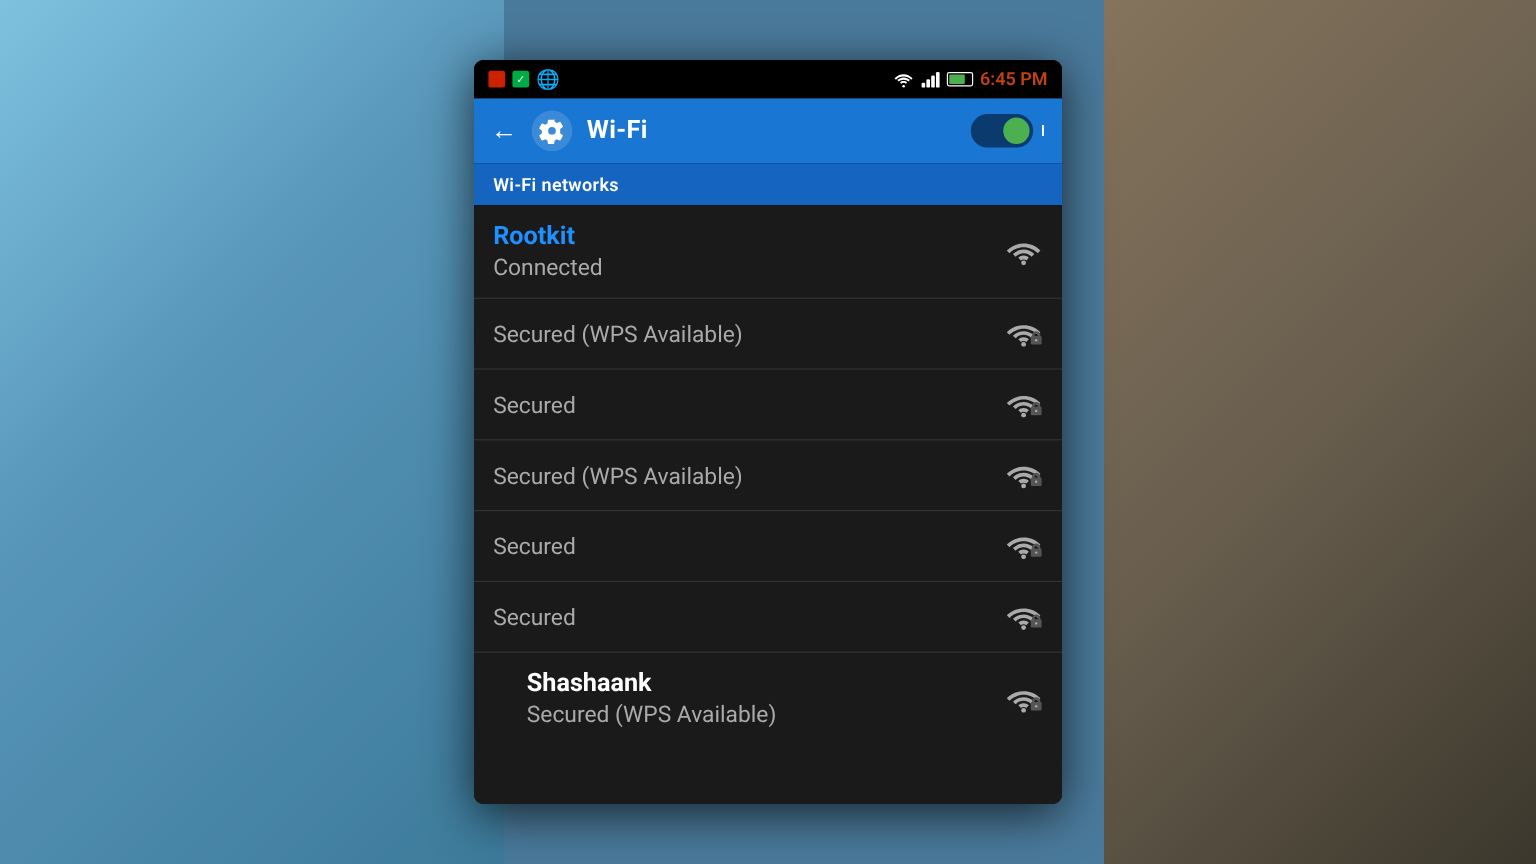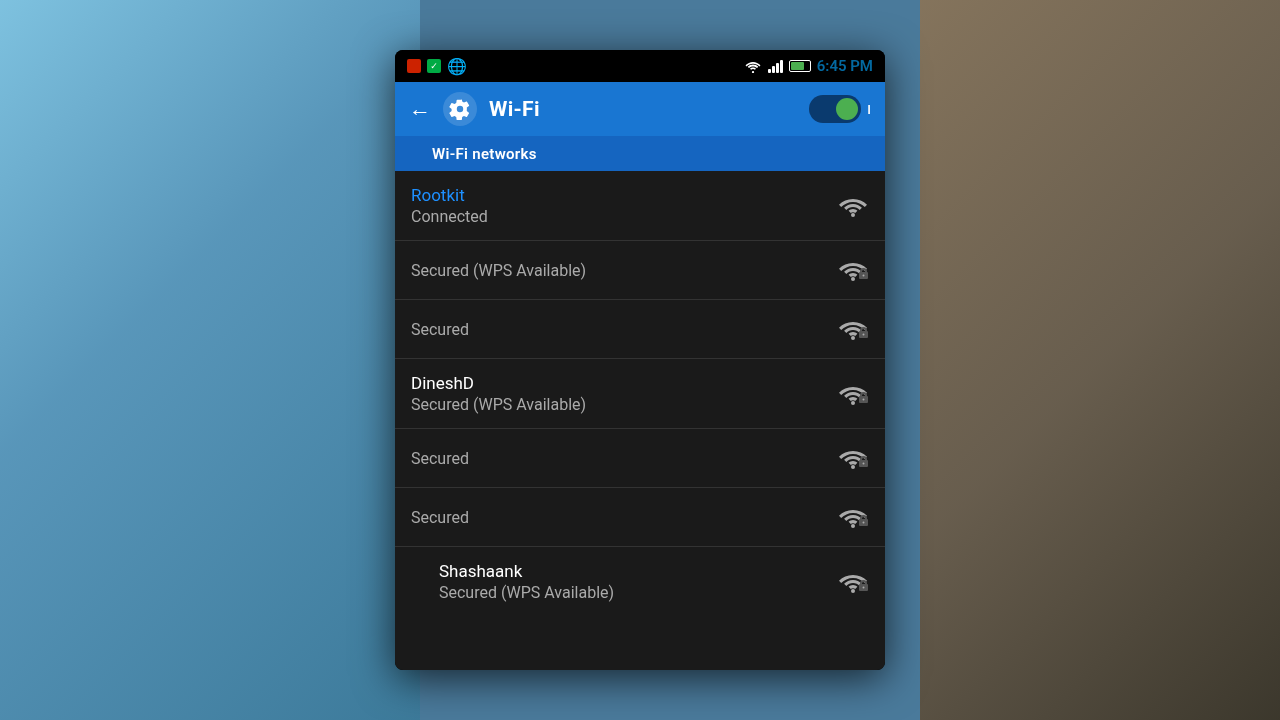--- a/index.html
+++ b/index.html
@@ -110,21 +110,21 @@
     }
     .battery-fill {
       background: #4caf50;
       height: 100%;
       width: 75%;
       border-radius: 1px;
     }
     .time {
       font-size: 15px;
       font-weight: 600;
-      color: #0369a1;
+      color: #c2410c;
     }
 
     
     .action-bar {
       background: #1976d2;
       height: 54px;
       display: flex;
       align-items: center;
       padding: 0 14px;
       gap: 12px;
@@ -185,21 +185,20 @@
     .section-header {
       background: #1565c0;
       padding: 8px 16px;
       flex-shrink: 0;
     }
     .section-header-text {
       color: #fff;
       font-size: 15px;
       font-weight: 600;
       letter-spacing: 0.3px;
-      margin-left: 21px;
     }
 
     
     .networks-list {
       flex: 1;
       background: #1a1a1a;
       overflow: hidden;
     }
 
     .network-item {
@@ -211,30 +210,30 @@
       position: relative;
     }
     .network-item:last-child {
       border-bottom: none;
       padding-left: 44px;
     }
     .network-info {
       flex: 1;
     }
     .network-name {
-      font-size: 17px;
-      font-weight: 400;
+      font-size: 21px;
+      font-weight: 700;
       color: #fff;
       margin-bottom: 2px;
     }
     .network-name.connected {
       color: #1e90ff;
     }
     .network-status {
-      font-size: 16px;
+      font-size: 19px;
       color: #aaa;
     }
   </style>
 </head>
 <body>
 
 <div class="bg-left"></div>
 <div class="bg-right"></div>
 
 <div class="phone-wrapper">
@@ -327,21 +326,20 @@
     <path d="M16 13c-3.5 0-6.6 1.4-8.9 3.7l2.2 2.2C11 17.2 13.4 16 16 16s5 1.2 6.7 2.9l2.2-2.2C22.6 14.4 19.5 13 16 13z" fill="#aaa"></path>
     <path d="M16 18c-1.7 0-3.3.7-4.4 1.8l2.2 2.2c.5-.5 1.3-.8 2.2-.8s1.7.3 2.2.8l2.2-2.2C19.3 18.7 17.7 18 16 18z" fill="#aaa"></path>
     <circle cx="16" cy="24" r="2" fill="#aaa"></circle>
     <rect x="22" y="17" width="9" height="7" rx="1" fill="#555"></rect>
     <rect x="24" y="14" width="5" height="5" rx="2.5" fill="none" stroke="#555" stroke-width="2"></rect>
     <circle cx="26.5" cy="20.5" r="1" fill="#aaa"></circle>
   </svg></div>
         </div>
         <div class="network-item">
           <div class="network-info">
-            <div class="network-name">DineshD</div>
             <div class="network-status">Secured (WPS Available)</div>
           </div>
           <div><svg width="32" height="26" viewBox="0 0 32 26" fill="none" xmlns="http://www.w3.org/2000/svg">
     <path d="M16 8C10.5 8 5.6 10.2 2 13.8L4.2 16C7.2 13 11.4 11 16 11s8.8 2 11.8 5l2.2-2.2C26.4 10.2 21.5 8 16 8z" fill="#aaa"></path>
     <path d="M16 13c-3.5 0-6.6 1.4-8.9 3.7l2.2 2.2C11 17.2 13.4 16 16 16s5 1.2 6.7 2.9l2.2-2.2C22.6 14.4 19.5 13 16 13z" fill="#aaa"></path>
     <path d="M16 18c-1.7 0-3.3.7-4.4 1.8l2.2 2.2c.5-.5 1.3-.8 2.2-.8s1.7.3 2.2.8l2.2-2.2C19.3 18.7 17.7 18 16 18z" fill="#aaa"></path>
     <circle cx="16" cy="24" r="2" fill="#aaa"></circle>
     <rect x="22" y="17" width="9" height="7" rx="1" fill="#555"></rect>
     <rect x="24" y="14" width="5" height="5" rx="2.5" fill="none" stroke="#555" stroke-width="2"></rect>
     <circle cx="26.5" cy="20.5" r="1" fill="#aaa"></circle>

